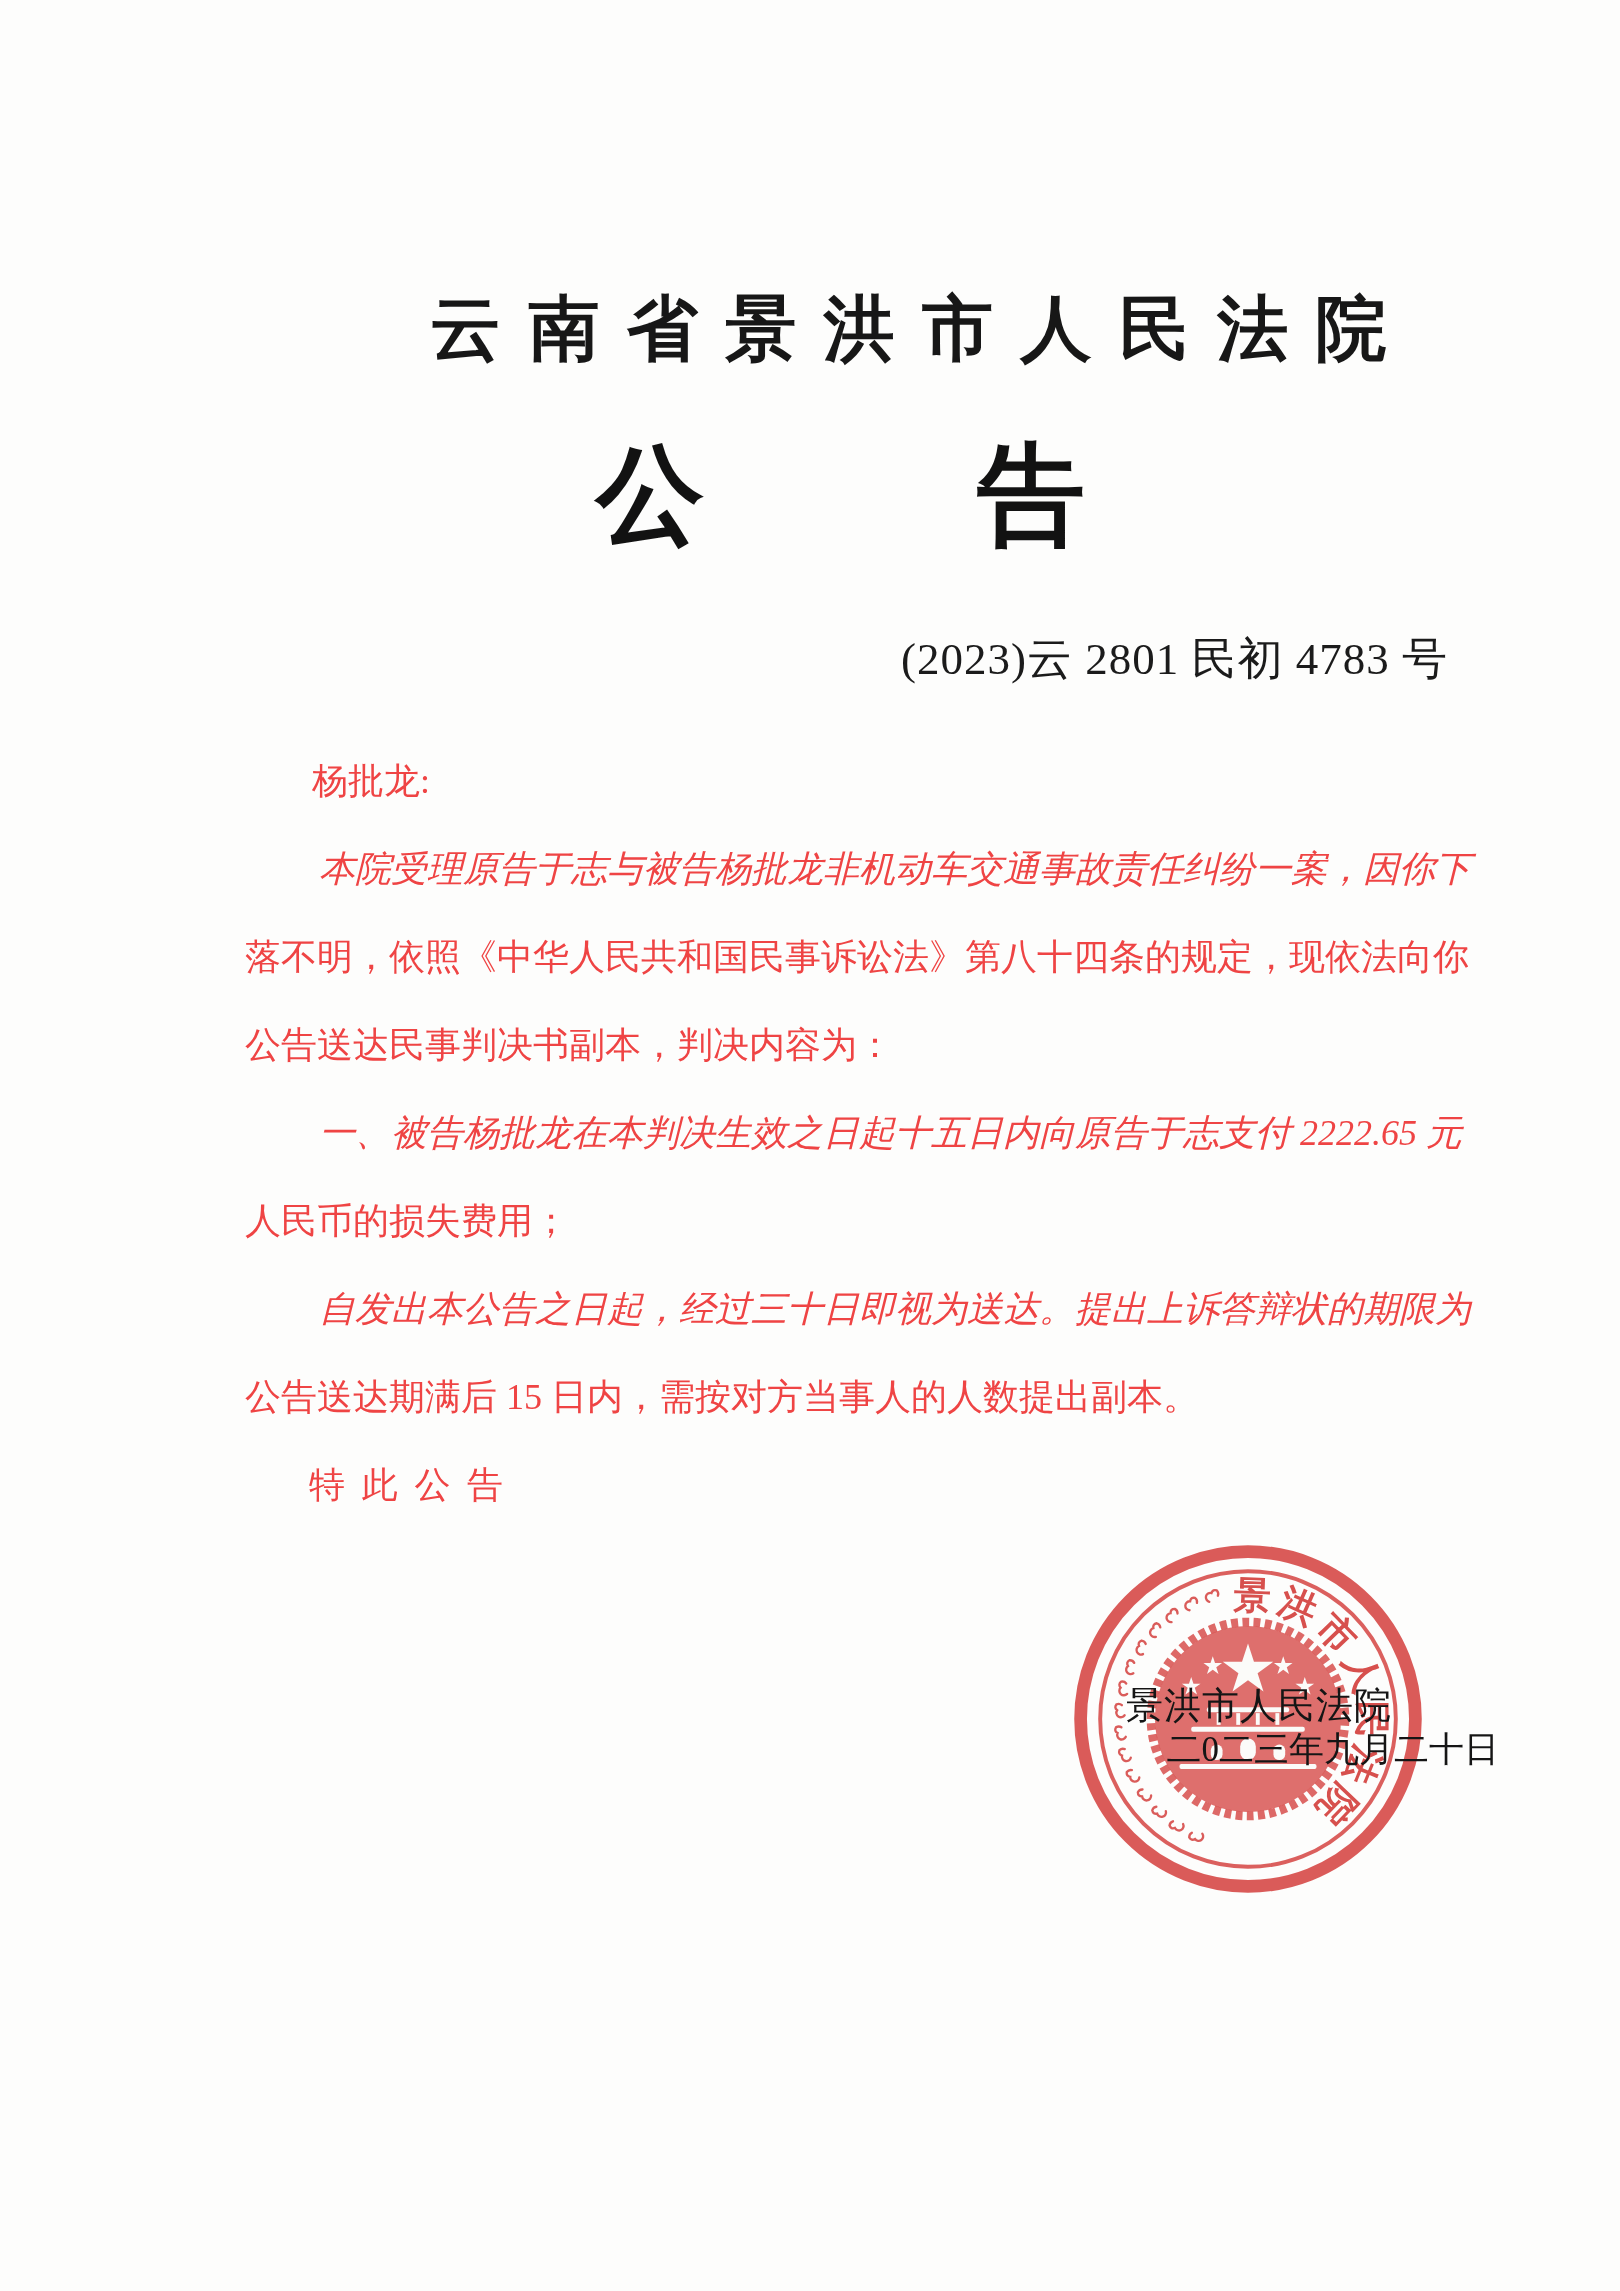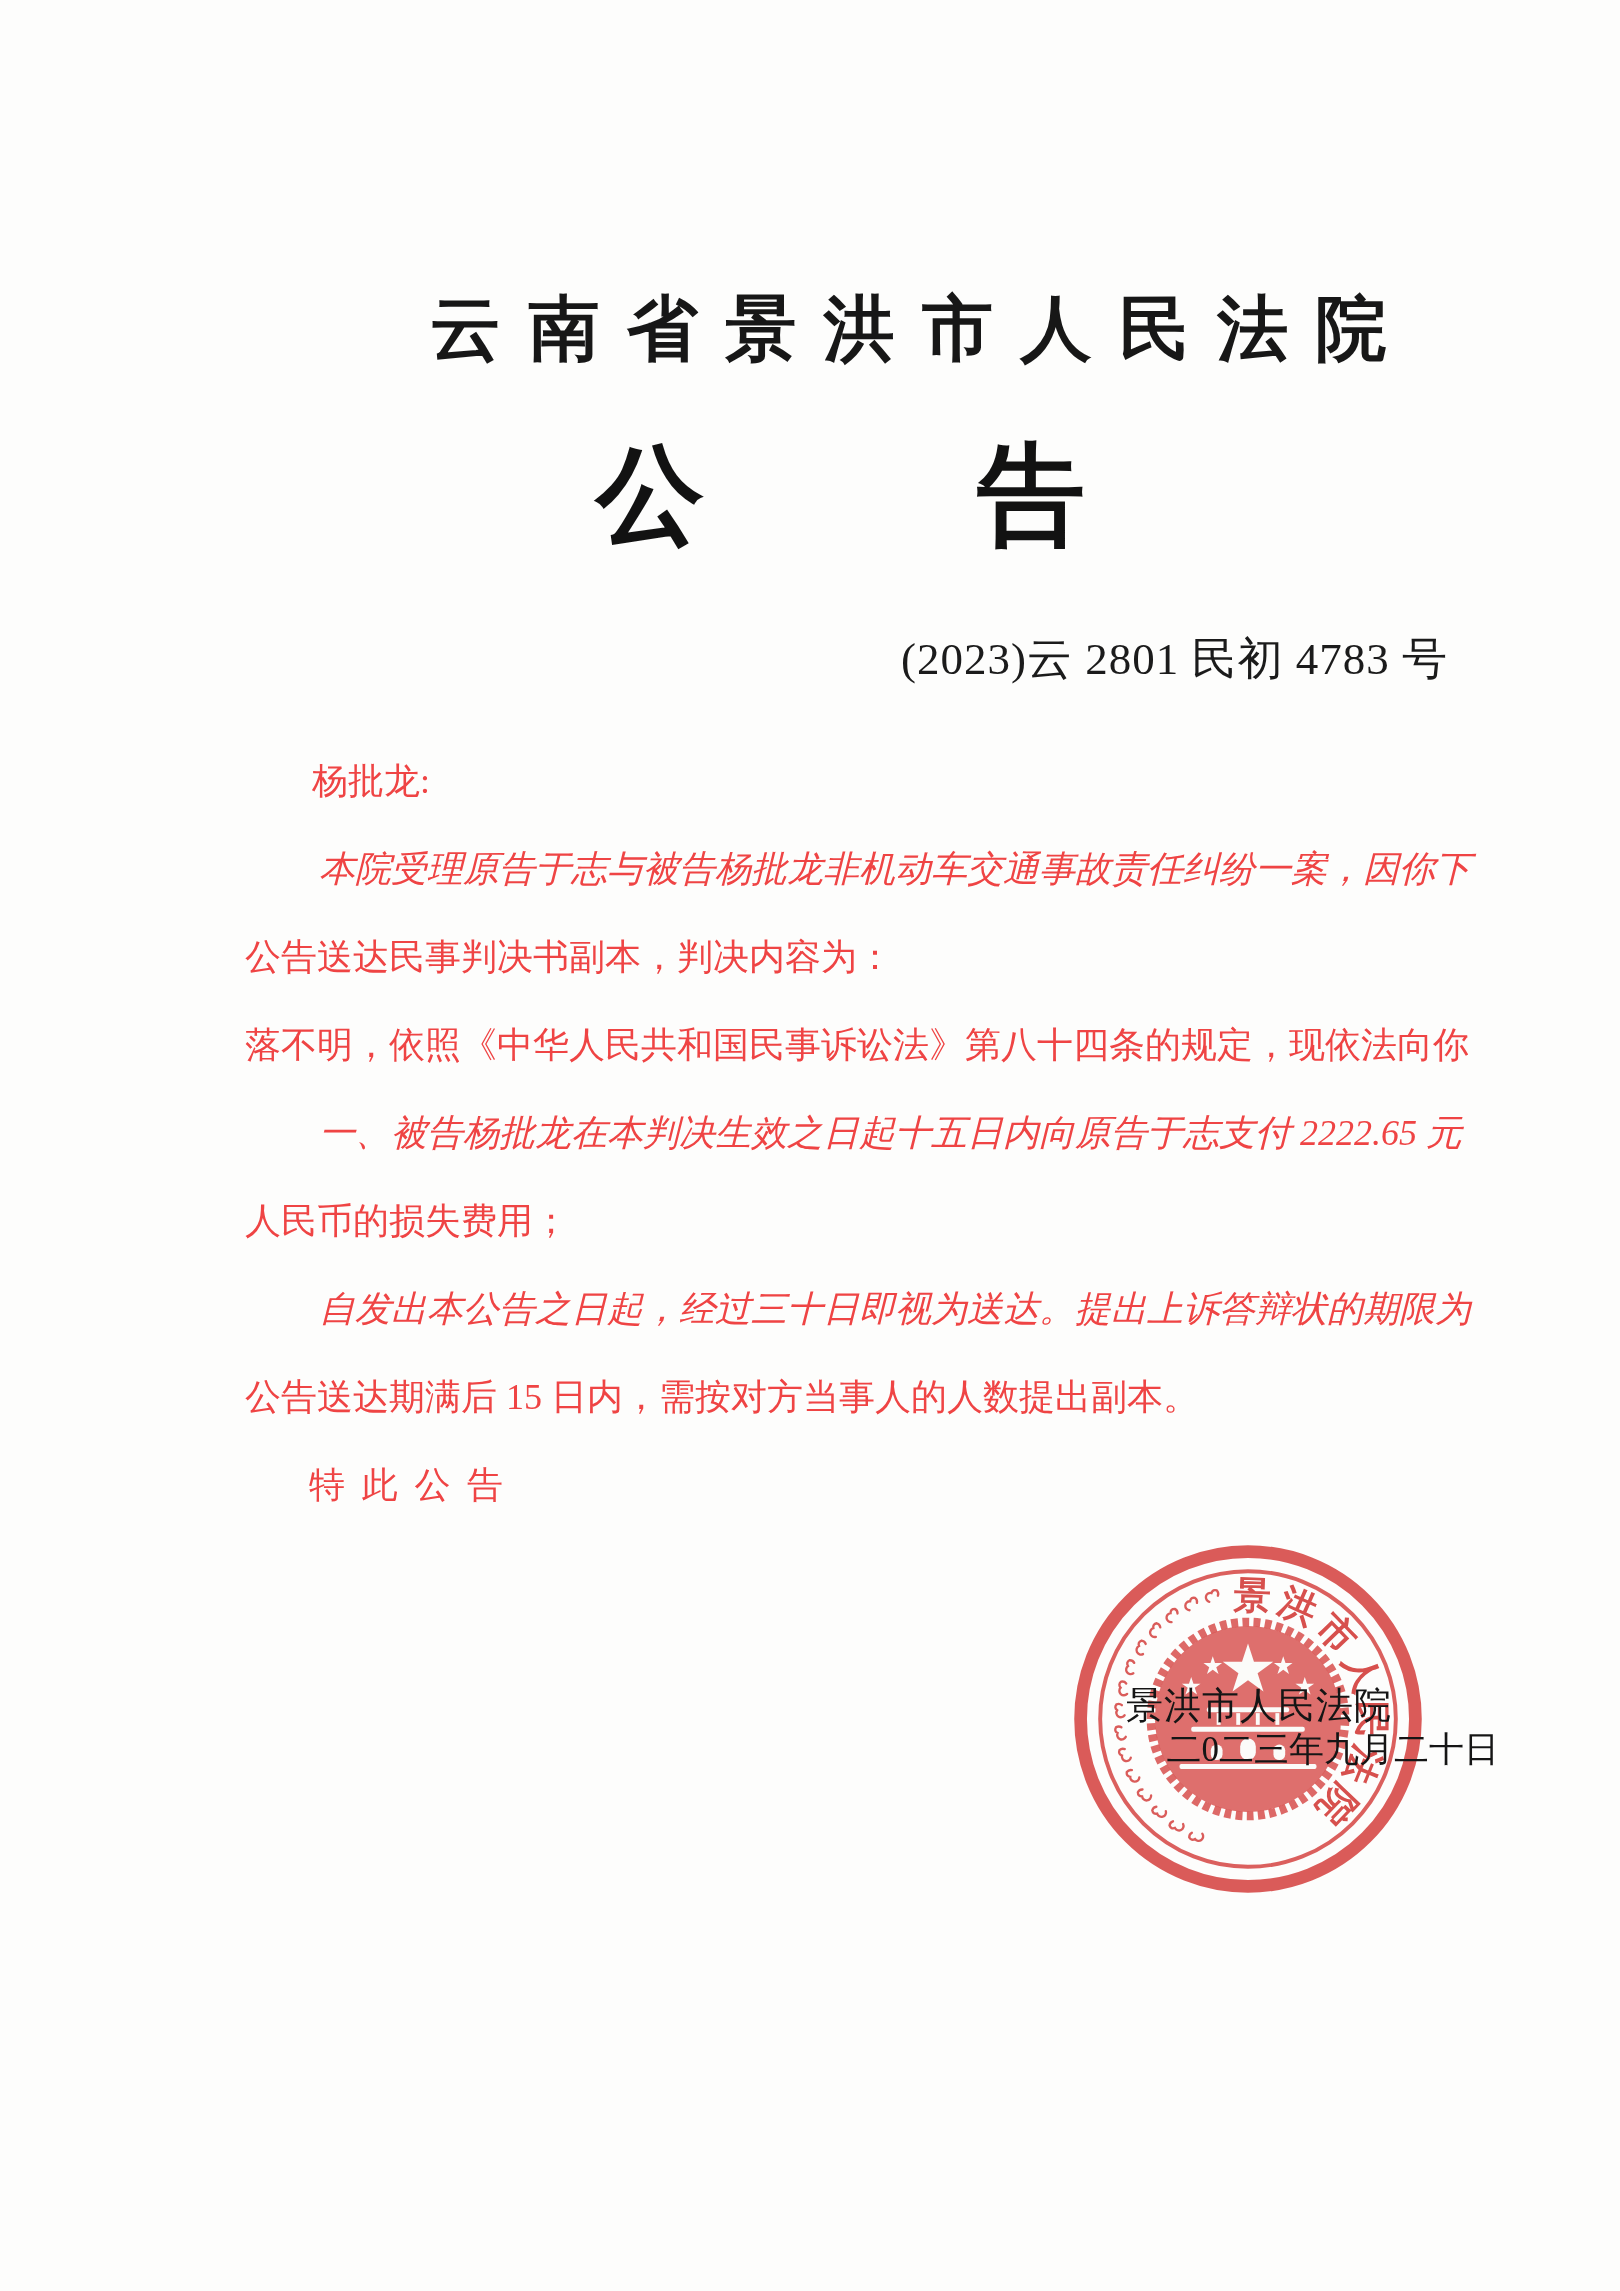--- a/index.html
+++ b/index.html
@@ -57,22 +57,22 @@
   <div class="doc-title">
     <span>公</span>
     <span>告</span>
   </div>
 
   <div class="case-number">(2023)云 2801 民初 4783 号</div>
 
   <div class="body-block">
     <div class="bline addr">杨批龙:</div>
     <div class="bline ind">本院受理原告于志与被告杨批龙非机动车交通事故责任纠纷一案，因你下</div>
+    <div class="bline">落不明，依照《中华人民共和国民事诉讼法》第八十四条的规定，现依法向你</div>
     <div class="bline">公告送达民事判决书副本，判决内容为：</div>
-    <div class="bline">落不明，依照《中华人民共和国民事诉讼法》第八十四条的规定，现依法向你</div>
     <div class="bline ind">一、被告杨批龙在本判决生效之日起十五日内向原告于志支付 2222.65 元</div>
     <div class="bline">人民币的损失费用；</div>
     <div class="bline ind">自发出本公告之日起，经过三十日即视为送达。提出上诉答辩状的期限为</div>
     <div class="bline">公告送达期满后 15 日内，需按对方当事人的人数提出副本。</div>
     <div class="bline closing">特此公告</div>
   </div>
 
   <svg class="seal" width="372" height="372" viewBox="-190 -190 380 380">
     <defs>
       <polygon id="smallstar" points="0,-10 2.3,-3.1 9.5,-3.1 3.6,1.2 5.9,8.1 0,3.8 -5.9,8.1 -3.6,1.2 -9.5,-3.1 -2.3,-3.1"></polygon>

